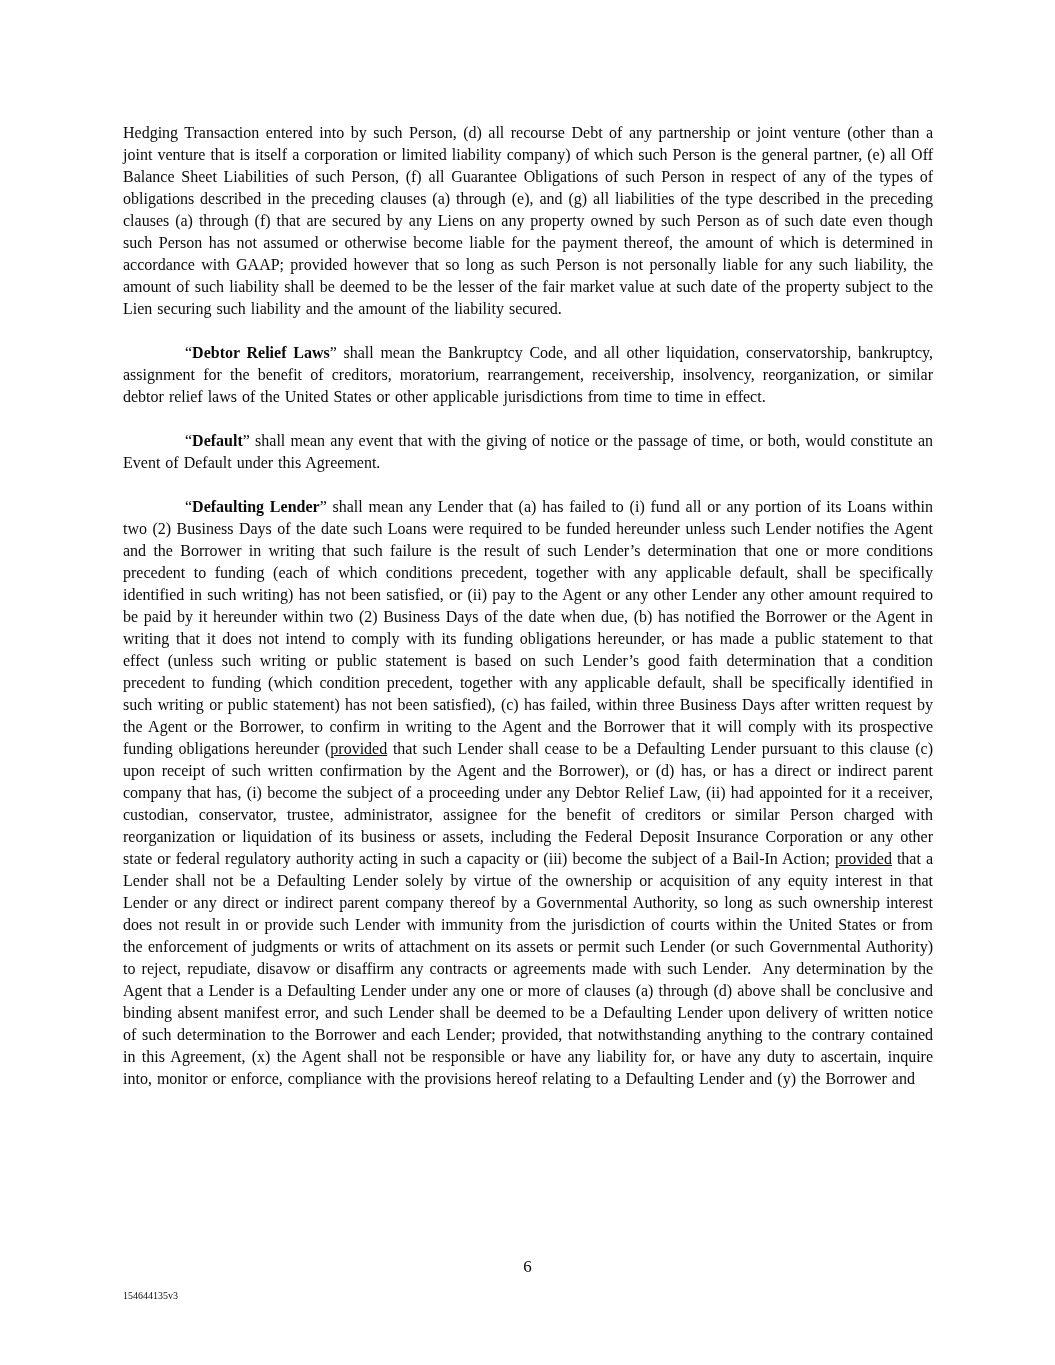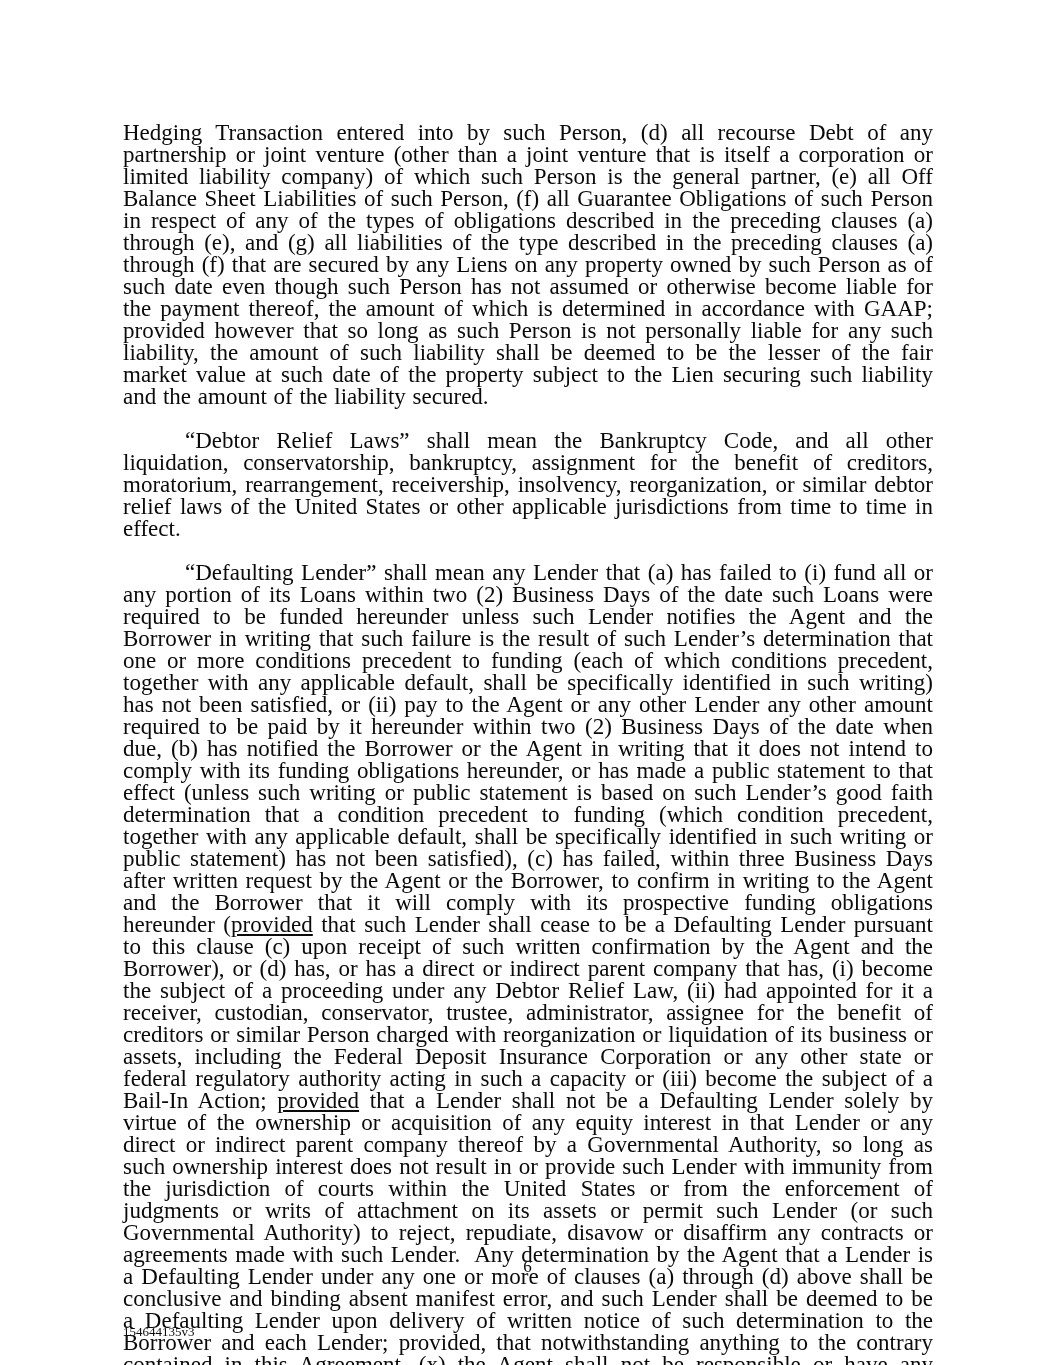--- a/index.html
+++ b/index.html
@@ -17,51 +17,52 @@
     overflow: hidden;
   }
   .content {
     position: absolute;
     left: 123px;
     top: 122px;
     width: 810px;
   }
   .para {
     margin: 0 0 22px 0;
-    font-size: 23px;
+    font-size: 16px;
     line-height: 22px;
     text-align: justify;
     word-spacing: 1px;
   }
   .para.indent {
     text-indent: 62px;
   }
-  .bold { font-weight: normal; }
+  .bold { font-weight: bold; }
   .underline { text-decoration: underline; font-family: Liberation Serif, serif; }
   .page-number {
     position: absolute;
     left: 0;
     top: 1256px;
     width: 100%;
     text-align: center;
     font-size: 17px;
     line-height: 22px;
   }
   .doc-id {
     position: absolute;
     left: 123px;
-    top: 1323px;
-    font-size: 13px;
+    top: 1287px;
+    font-size: 10px;
     line-height: 17px;
   }
 </style>
 </head>
 <body>
 
 <div class="page">
   <div class="content">
       <p class="para"><span>Hedging Transaction entered into by such Person, (d) all recourse Debt of any partnership or joint venture (other than a joint venture that is itself a corporation or limited liability company) of which such Person is the general partner, (e) all Off Balance Sheet Liabilities of such Person, (f) all Guarantee Obligations of such Person in respect of any of the types of obligations described in the preceding clauses (a) through (e), and (g) all liabilities of the type described in the preceding clauses (a) through (f) that are secured by any Liens on any property owned by such Person as of such date even though such Person has not assumed or otherwise become liable for the payment thereof, the amount of which is determined in accordance with GAAP; provided however that so long as such Person is not personally liable for any such liability, the amount of such liability shall be deemed to be the lesser of the fair market value at such date of the property subject to the Lien securing such liability and the amount of the liability secured.</span></p>
       <p class="para indent"><span>“</span><span class="bold">Debtor Relief Laws</span><span>” shall mean the Bankruptcy Code, and all other liquidation, conservatorship, bankruptcy, assignment for the benefit of creditors, moratorium, rearrangement, receivership, insolvency, reorganization, or similar debtor relief laws of the United States or other applicable jurisdictions from time to time in effect.</span></p>
+      <p class="para indent"><span>“</span><span class="bold">Default</span><span>” shall mean any event that with the giving of notice or the passage of time, or both, would constitute an Event of Default under this Agreement.</span></p>
       <p class="para indent"><span>“</span><span class="bold">Defaulting Lender</span><span>” shall mean any Lender that (a) has failed to (i) fund all or any portion of its Loans within two (2) Business Days of the date such Loans were required to be funded hereunder unless such Lender notifies the Agent and the Borrower in writing that such failure is the result of such Lender’s determination that one or more conditions precedent to funding (each of which conditions precedent, together with any applicable default, shall be specifically identified in such writing) has not been satisfied, or (ii) pay to the Agent or any other Lender any other amount required to be paid by it hereunder within two (2) Business Days of the date when due, (b) has notified the Borrower or the Agent in writing that it does not intend to comply with its funding obligations hereunder, or has made a public statement to that effect (unless such writing or public statement is based on such Lender’s good faith determination that a condition precedent to funding (which condition precedent, together with any applicable default, shall be specifically identified in such writing or public statement) has not been satisfied), (c) has failed, within three Business Days after written request by the Agent or the Borrower, to confirm in writing to the Agent and the Borrower that it will comply with its prospective funding obligations hereunder (</span><span class="underline">provided</span><span> that such Lender shall cease to be a Defaulting Lender pursuant to this clause (c) upon receipt of such written confirmation by the Agent and the Borrower), or (d) has, or has a direct or indirect parent company that has, (i) become the subject of a proceeding under any Debtor Relief Law, (ii) had appointed for it a receiver, custodian, conservator, trustee, administrator, assignee for the benefit of creditors or similar Person charged with reorganization or liquidation of its business or assets, including the Federal Deposit Insurance Corporation or any other state or federal regulatory authority acting in such a capacity or (iii) become the subject of a Bail-In Action; </span><span class="underline">provided</span><span> that a Lender shall not be a Defaulting Lender solely by virtue of the ownership or acquisition of any equity interest in that Lender or any direct or indirect parent company thereof by a Governmental Authority, so long as such ownership interest does not result in or provide such Lender with immunity from the jurisdiction of courts within the United States or from the enforcement of judgments or writs of attachment on its assets or permit such Lender (or such Governmental Authority) to reject, repudiate, disavow or disaffirm any contracts or agreements made with such Lender.&nbsp; Any determination by the Agent that a Lender is a Defaulting Lender under any one or more of clauses (a) through (d) above shall be conclusive and binding absent manifest error, and such Lender shall be deemed to be a Defaulting Lender upon delivery of written notice of such determination to the Borrower and each Lender; provided, that notwithstanding anything to the contrary contained in this Agreement, (x) the Agent shall not be responsible or have any liability for, or have any duty to ascertain, inquire into, monitor or enforce, compliance with the provisions hereof relating to a Defaulting Lender and (y) the Borrower and</span></p>
     </div>
   <div class="page-number">6</div>
   <div class="doc-id">154644135v3</div>
 </div>
 
 </body></html>

